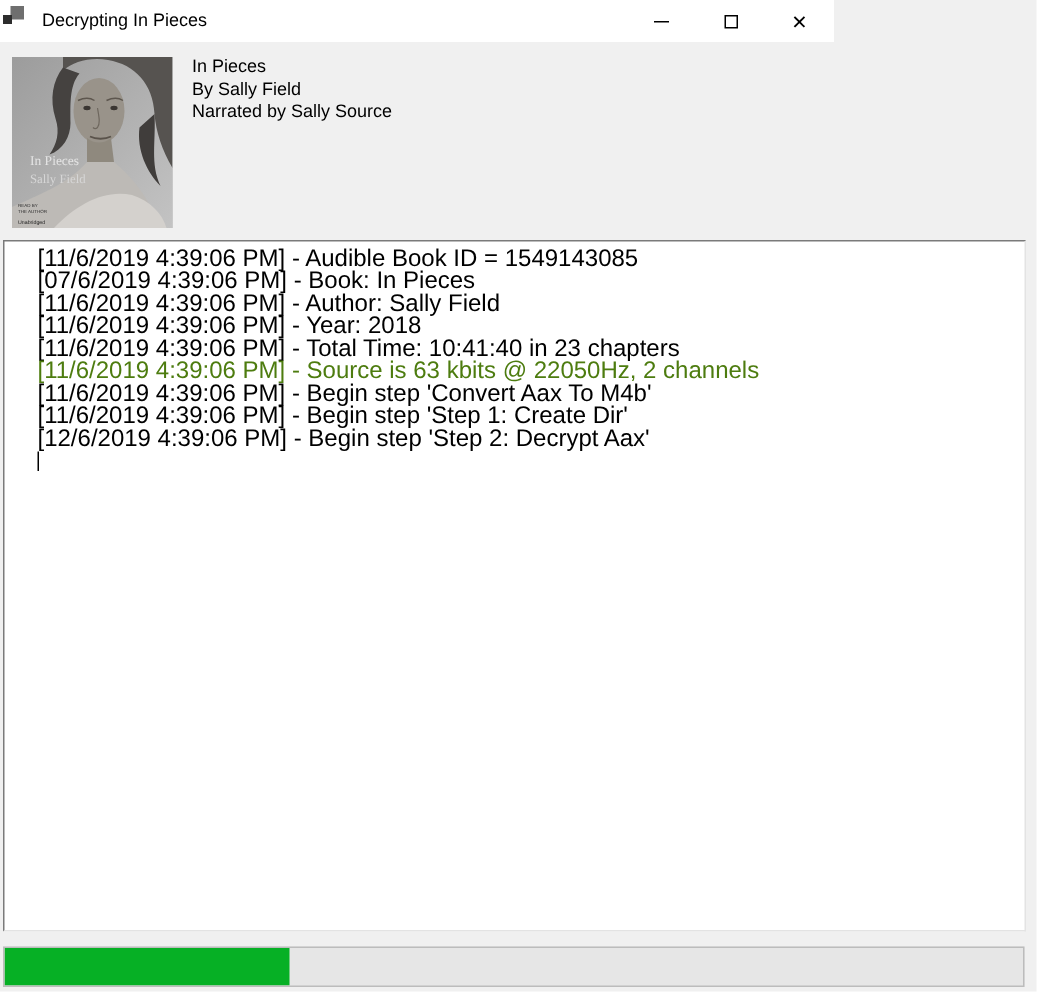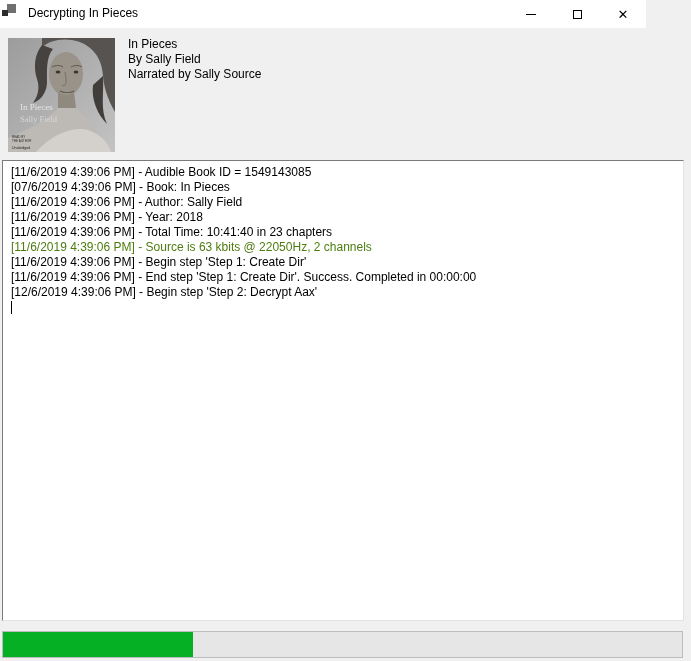--- a/index.html
+++ b/index.html
@@ -6,21 +6,21 @@
   html,body { width:691px; height:661px; }
   body {
     position:relative;
     background:#f0f0f0;
     font-family:"Liberation Sans", sans-serif;
     overflow:hidden;
   }
 
   
   .titlebar {
-    position:absolute; top:0; left:0; width:646px; height:28px;
+    position:absolute; top:0; left:0; width:556px; height:28px;
     background:#ffffff;
   }
   .app-icon { position:absolute; left:2px; top:3px; width:14px; height:14px; }
   .app-icon .sq-big   { position:absolute; left:5px; top:1px; width:9px; height:9px; background:#6f6f6f; }
   .app-icon .sq-small { position:absolute; left:0px; top:7px; width:6px; height:6px; background:#2d2d2d; }
   .title-text {
     position:absolute; left:28px; top:6px;
     font-size:12px; color:#000;
     white-space:nowrap;
   }
@@ -43,22 +43,22 @@
     position:absolute; left:128px; top:37px;
     font-size:12px; line-height:15px; color:#000;
   }
 
   
   .log-box {
     position:absolute; left:2px; top:160px; width:682px; height:461px;
     background:#ffffff;
     border:1px solid;
     border-color:#7a7a7a #e3e3e3 #e3e3e3 #7a7a7a;
-    padding:4px 8px;
-    font-size:12px; line-height:15px;
+    padding:4px 22px;
+    font-size:16px; line-height:15px;
     overflow:hidden;
     cursor:text;
   }
   .log-line { white-space:pre; color:#000; height:15px; }
   .caret {
     display:inline-block; width:1px; height:13px;
     background:#000; vertical-align:middle;
   }
 
   
@@ -133,22 +133,22 @@
 </div>
 
 <div class="log-box">
   <div>
       <div class="log-line">[11/6/2019 4:39:06 PM] - Audible Book ID = 1549143085</div>
       <div class="log-line">[07/6/2019 4:39:06 PM] - Book: In Pieces</div>
       <div class="log-line">[11/6/2019 4:39:06 PM] - Author: Sally Field</div>
       <div class="log-line">[11/6/2019 4:39:06 PM] - Year: 2018</div>
       <div class="log-line">[11/6/2019 4:39:06 PM] - Total Time: 10:41:40 in 23 chapters</div>
       <div class="log-line" style="color: #4d7c0f;">[11/6/2019 4:39:06 PM] - Source is 63 kbits @ 22050Hz, 2 channels</div>
+      <div class="log-line">[11/6/2019 4:39:06 PM] - Begin step 'Convert Aax To M4b'</div>
       <div class="log-line">[11/6/2019 4:39:06 PM] - Begin step 'Step 1: Create Dir'</div>
-      <div class="log-line">[11/6/2019 4:39:06 PM] - End step 'Step 1: Create Dir'. Success. Completed in 00:00:00</div>
       <div class="log-line">[12/6/2019 4:39:06 PM] - Begin step 'Step 2: Decrypt Aax'</div>
       <div class="log-line"><span class="caret"></span></div>
     </div>
 </div>
 
 <div class="progress" style="background: rgb(230, 230, 230);">
   <div class="progress-fill" style="width: 28%; background: rgb(6, 176, 37);"></div>
 </div>
 
 </body></html>

